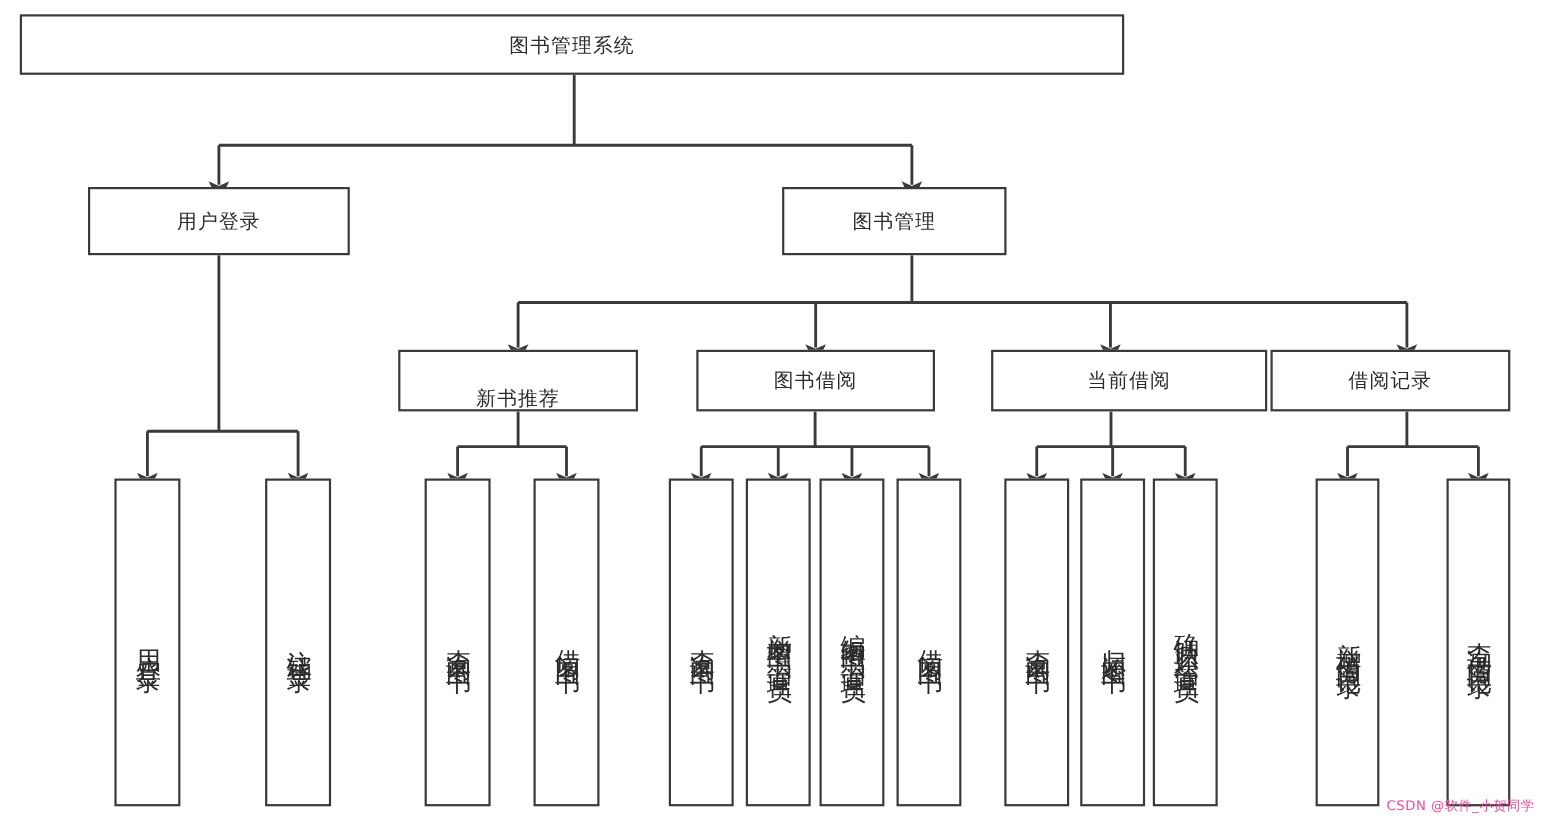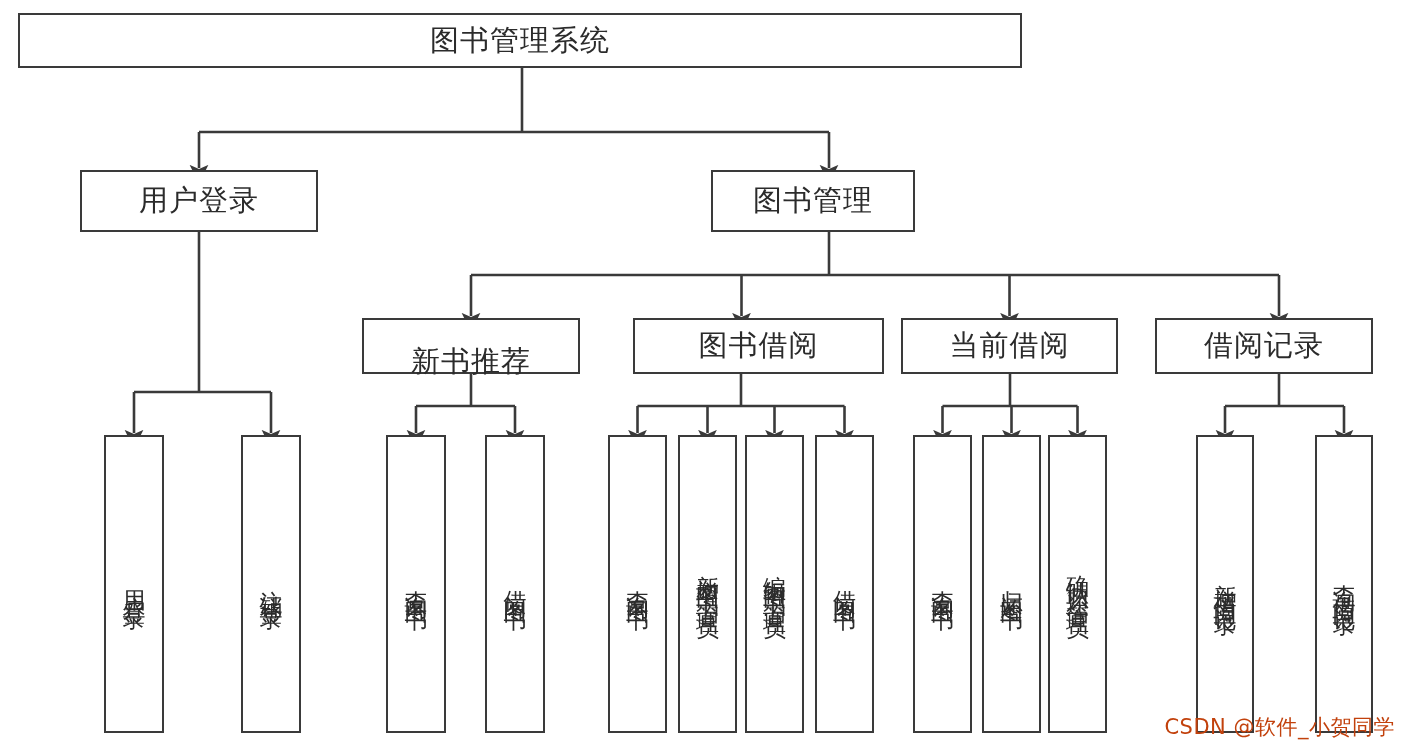--- a/index.html
+++ b/index.html
@@ -19,38 +19,38 @@
     background:#ffffff;
   }
   .node-label{
     position:absolute;
     left:0;top:0;width:100%;height:100%;
     display:flex;align-items:center;justify-content:center;
     color:#2b2b2b;
     letter-spacing:1px;
     white-space:nowrap;
   }
-  .node-label.horiz{font-size:29px;}
+  .node-label.horiz{font-size:18px;}
   .node-label.vert{
     font-size:23px;
     writing-mode:vertical-rl;
     text-orientation:upright;
     letter-spacing:6px;
     line-height:1;
   }
   #connector-layer{
     position:absolute;left:0;top:0;
     width:1405px;height:747px;
     pointer-events:none;
   }
   #watermark{
     position:absolute;
     right:10px;bottom:6px;
-    font-size:21px;
-    color:#c2410c;
+    font-size:12px;
+    color:#ec4899;
     letter-spacing:0.5px;
     white-space:nowrap;
   }
 </style>
 </head>
 <body>
 
 <div id="diagram-root">
   <svg id="connector-layer" viewBox="0 0 1405 747" width="1405" height="747" xmlns="http://www.w3.org/2000/svg">
     <defs>
@@ -100,24 +100,24 @@
       </div>
       <div class="node-box" style="left: 80px; top: 170px; width: 238px; height: 62px; border-color: rgb(58, 58, 58); background: rgb(255, 255, 255);">
         <div class="node-label horiz" style="color: rgb(43, 43, 43);">用户登录</div>
       </div>
       <div class="node-box" style="left: 711px; top: 170px; width: 204px; height: 62px; border-color: rgb(58, 58, 58); background: rgb(255, 255, 255);">
         <div class="node-label horiz" style="color: rgb(43, 43, 43);">图书管理</div>
       </div>
       <div class="node-box" style="left: 362px; top: 318px; width: 218px; height: 56px; border-color: rgb(58, 58, 58); background: rgb(255, 255, 255);">
         <div class="node-label horiz" style="color: rgb(43, 43, 43); margin-top: 16px;">新书推荐</div>
       </div>
-      <div class="node-box" style="left: 633px; top: 318px; width: 251px; height: 56px; border-color: rgb(58, 58, 58); background: rgb(255, 255, 255);">
+      <div class="node-box" style="left: 633px; top: 318px; width: 217px; height: 56px; border-color: rgb(58, 58, 58); background: rgb(255, 255, 255);">
         <div class="node-label horiz" style="color: rgb(43, 43, 43);">图书借阅</div>
       </div>
-      <div class="node-box" style="left: 901px; top: 318px; width: 217px; height: 56px; border-color: rgb(58, 58, 58); background: rgb(255, 255, 255);">
+      <div class="node-box" style="left: 901px; top: 318px; width: 251px; height: 56px; border-color: rgb(58, 58, 58); background: rgb(255, 255, 255);">
         <div class="node-label horiz" style="color: rgb(43, 43, 43);">当前借阅</div>
       </div>
       <div class="node-box" style="left: 1155px; top: 318px; width: 218px; height: 56px; border-color: rgb(58, 58, 58); background: rgb(255, 255, 255);">
         <div class="node-label horiz" style="color: rgb(43, 43, 43);">借阅记录</div>
       </div>
       <div class="node-box" style="left: 104px; top: 435px; width: 60px; height: 298px; border-color: rgb(58, 58, 58); background: rgb(255, 255, 255);">
         <div class="node-label vert" style="color: rgb(43, 43, 43);">用户登录</div>
       </div>
       <div class="node-box" style="left: 241px; top: 435px; width: 60px; height: 298px; border-color: rgb(58, 58, 58); background: rgb(255, 255, 255);">
         <div class="node-label vert" style="color: rgb(43, 43, 43);">注销登录</div>

